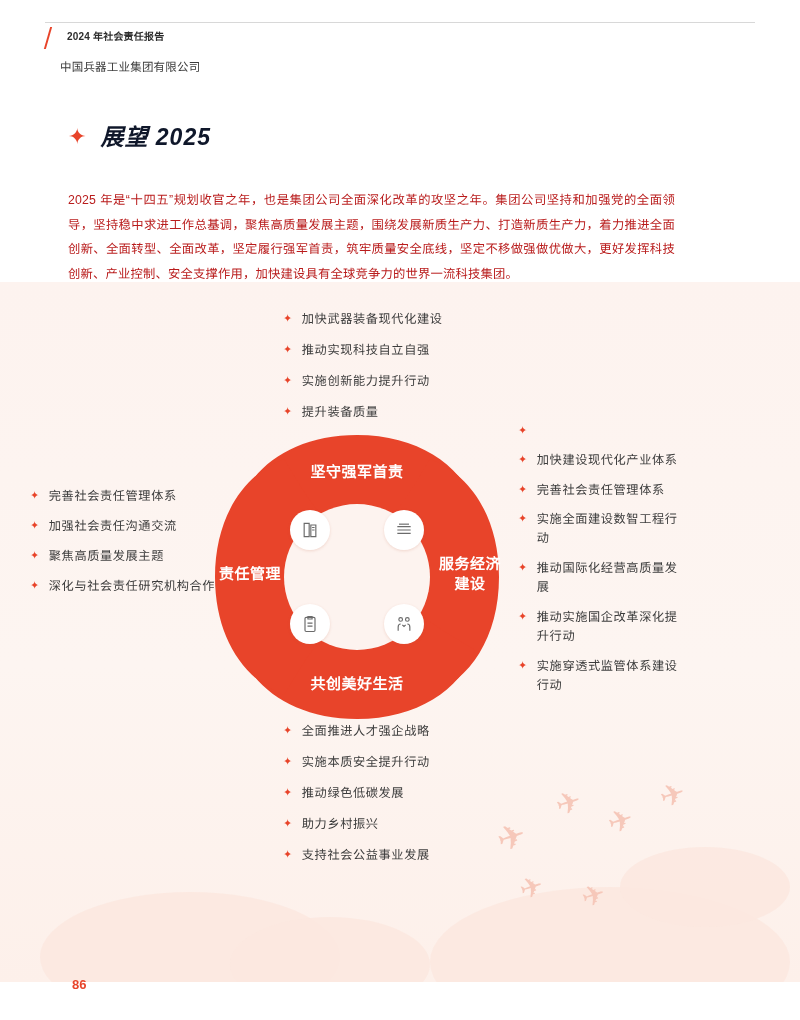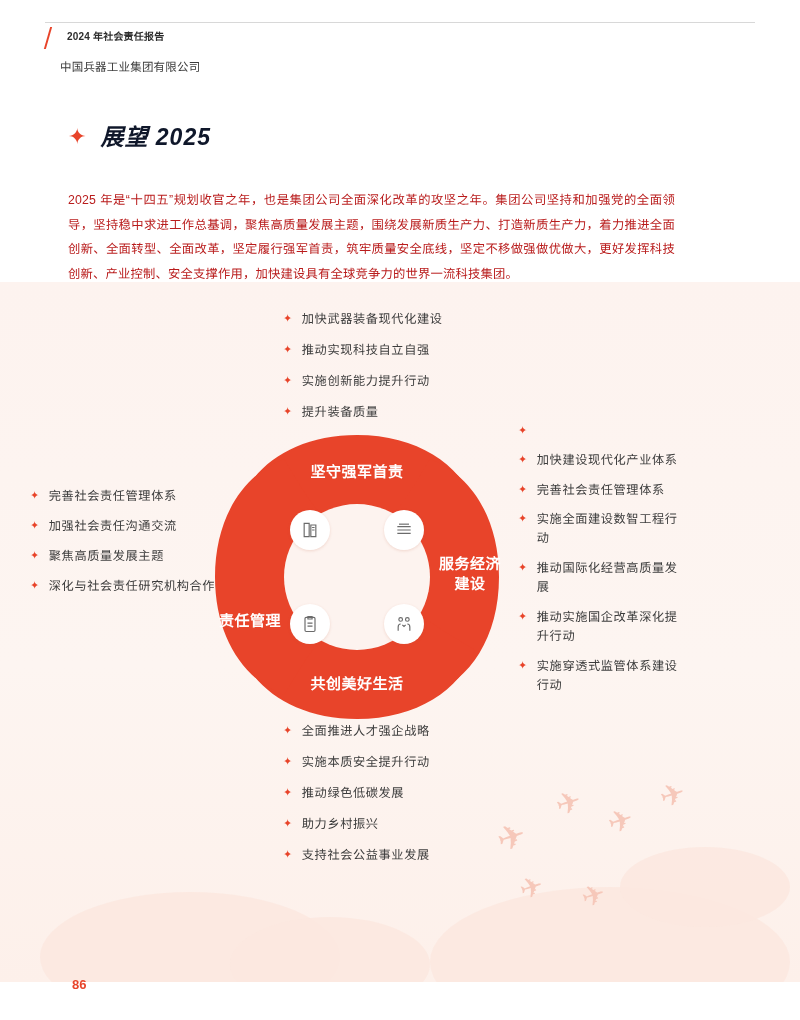--- a/index.html
+++ b/index.html
@@ -152,21 +152,21 @@
     position: absolute;
     color: #ffffff;
     font-weight: bold;
     font-size: 15px;
     text-align: center;
     letter-spacing: .5px;
     line-height: 1.35;
   }
   .lobe-top    { top: 30px;  left: 45px; width: 200px; }
   .lobe-bottom { bottom: 28px; left: 45px; width: 200px; }
-  .lobe-left   { top: 132px; left: -12px; width: 100px; margin-top: 47px; }
+  .lobe-left   { top: 132px; left: -12px; width: 100px; }
   .lobe-right  { top: 122px; right: -20px; width: 104px; }
 
   .mini-icon {
     position: absolute;
     width: 40px;
     height: 40px;
     border-radius: 50%;
     background: #ffffff;
     display: flex;
     align-items: center;

